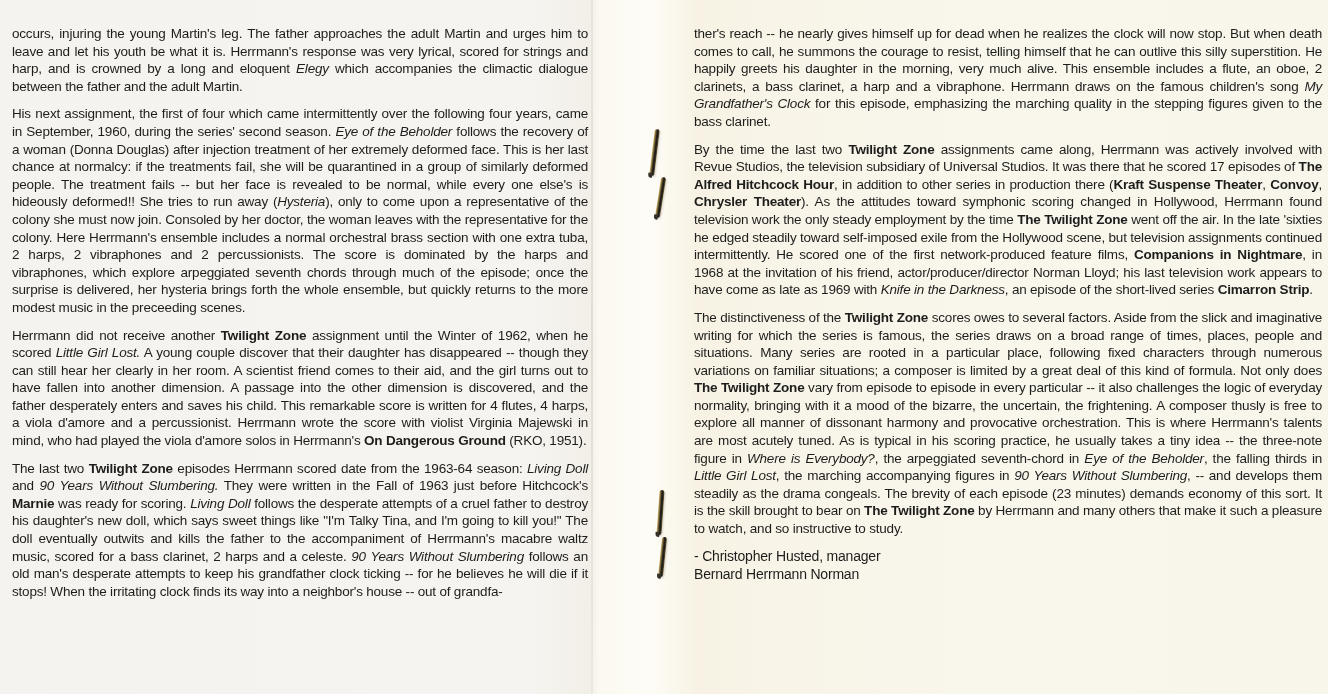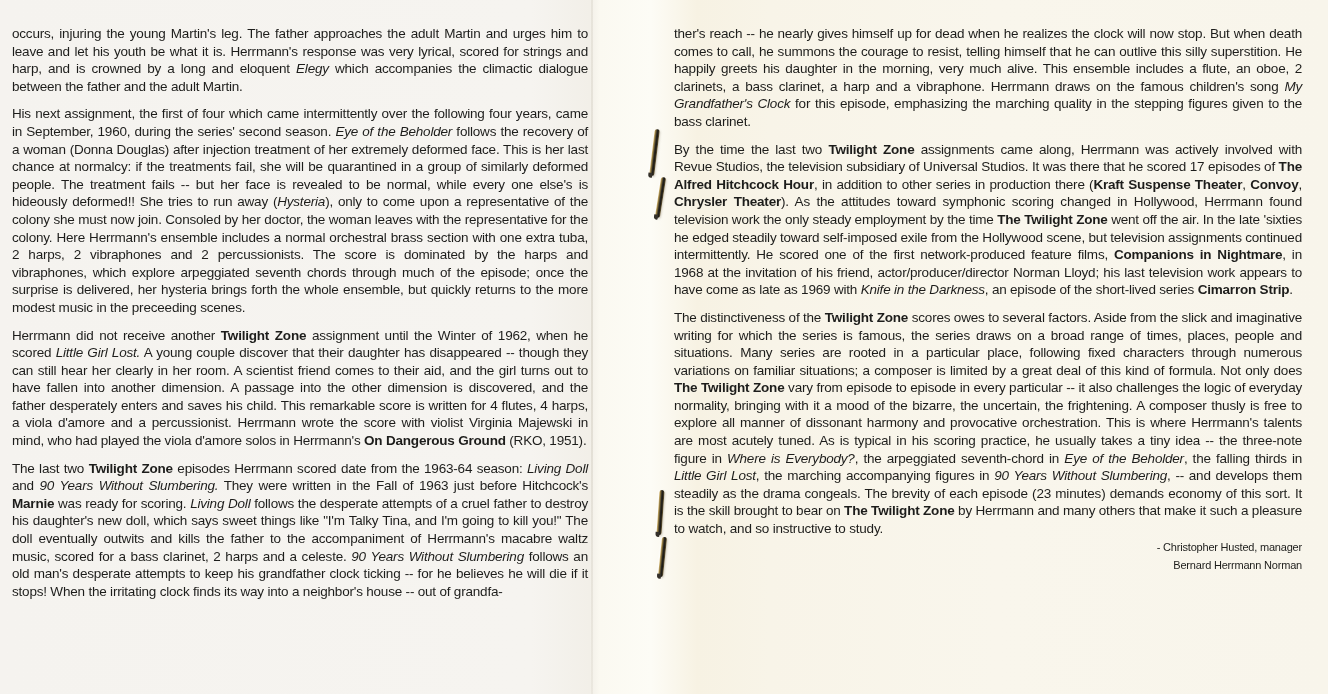--- a/index.html
+++ b/index.html
@@ -41,28 +41,29 @@
   }
   .text-col {
     position: absolute;
     top: 25px;
     text-align: justify;
     font-size: 13.5px;
     line-height: 17.6px;
     letter-spacing: -0.2px;
   }
   .text-col.left  { left: 12px;  width: 576px; }
-  .text-col.right { left: 674px; width: 628px; }
+  .text-col.right { left: 694px; width: 628px; }
   .para { margin: 0; }
   .para + .para { margin-top: 10px; }
   .para span.b { font-weight: 700; }
   .para span.i { font-style: italic; }
   .signature {
-    text-align: right;
-    font-size: 11px;
+    margin-top: 9px;
+    text-align: left;
+    font-size: 14px;
     line-height: 18.5px;
     letter-spacing: -0.2px;
   }
   
   .staple-leg {
     position: absolute;
     width: 5px;
     border-radius: 3px;
     background: linear-gradient(90deg,
       #d9bd79 0%,

